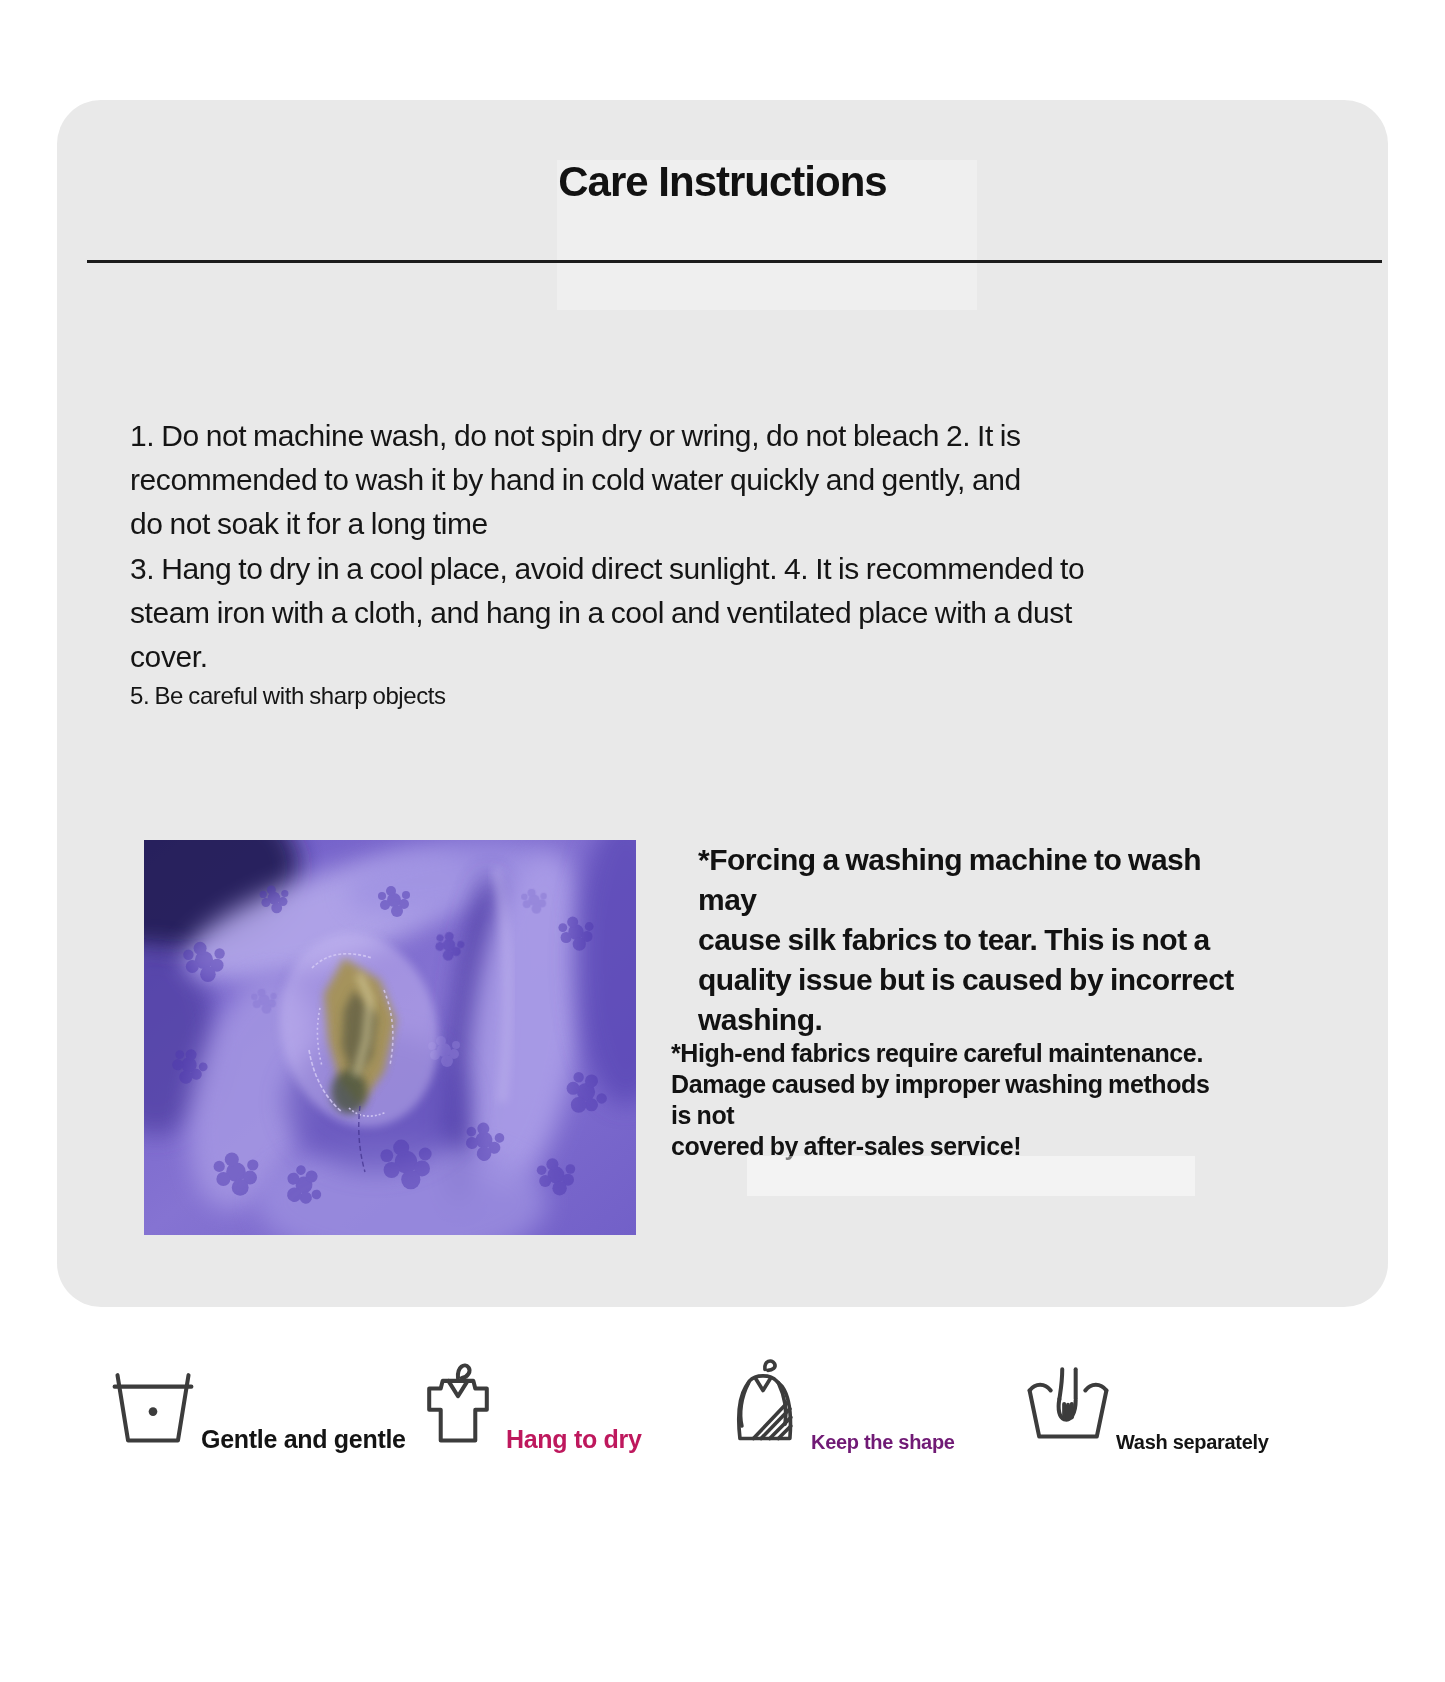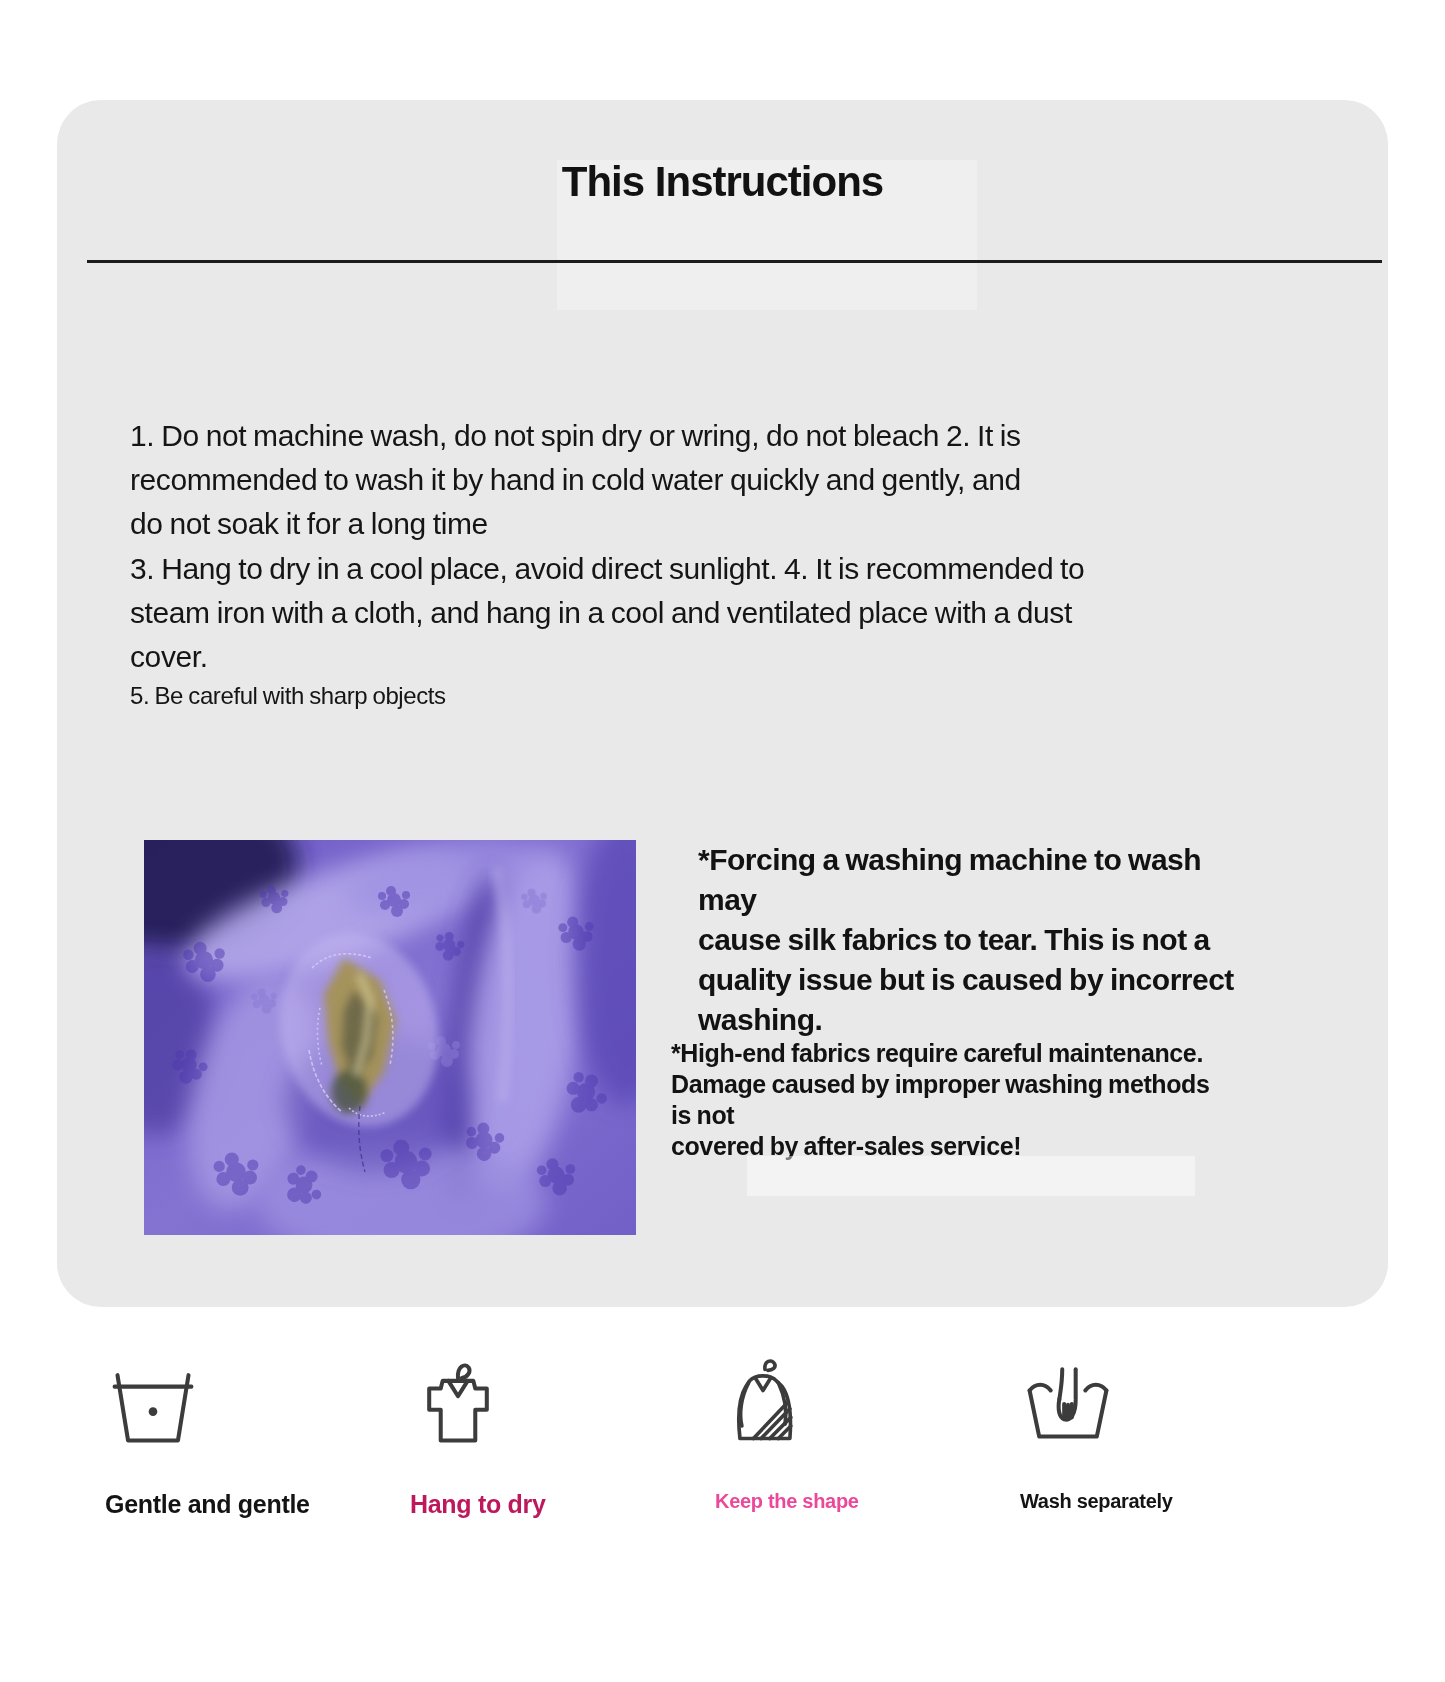--- a/index.html
+++ b/index.html
@@ -52,38 +52,38 @@
   }
   .faint-bar{
     position:absolute;left:690px;top:1056px;width:448px;height:40px;
     background:rgba(255,255,255,0.45);
   }
   .icons-row{
     position:absolute;left:105px;top:1350px;width:1220px;
     display:flex;
   }
   .icon-col{
-    flex:1 1 0;display:flex;flex-direction:column;align-items:flex-start;
+    flex:1 1 0;display:flex;flex-direction:row;align-items:flex-end;
   }
   .icon-box{width:96px;height:104px;display:flex;align-items:flex-end;justify-content:center;}
   .icon-box svg{width:96px;height:104px;stroke:#3c3c3c;fill:none;
     stroke-linecap:round;stroke-linejoin:round;}
   .icon-label{
     margin-top:36px;font-weight:bold;text-align:center;white-space:nowrap;
     letter-spacing:-0.3px;
   }
   .label-lg{font-size:25px;}
   .label-sm{font-size:20px;}
 </style>
 </head>
 <body>
 
 <div class="card">
   <div class="wm" style="left:500px;top:60px;width:420px;height:150px;"></div>
-  <div class="title">This Instructions</div>
+  <div class="title">Care Instructions</div>
   <div class="divider"></div>
 
   <div class="para p-main p1">1. Do not machine wash, do not spin dry or wring, do not bleach 2. It is
 recommended to wash it by hand in cold water quickly and gently, and
 do not soak it for a long time</div>
   <div class="para p-main p2">3. Hang to dry in a cool place, avoid direct sunlight. 4. It is recommended to
 steam iron with a cloth, and hang in a cool and ventilated place with a dust
 cover.</div>
   <div class="para p5">5. Be careful with sharp objects</div>
 
@@ -199,21 +199,21 @@
         <path d="M36 28 C42 21 58 21 64 28 L70 34 C77 44 80 62 78 88 L26 88 C23 62 26 44 32 34 Z"></path>
         <path d="M42 25 L50 38 L58 25"></path>
         <path d="M35 30 C27 45 25 62 28 75"></path>
         <path d="M66 30 C73 45 75 60 73 73"></path>
         <path d="M40 88 L76 50"></path>
         <path d="M48 88 L78 57"></path>
         <path d="M57 88 L79 66"></path>
         <path d="M66 88 L79 75"></path>
       </svg>
     </div>
-    <div class="icon-label label-sm" style="color: #ec4899;">Keep the shape</div>
+    <div class="icon-label label-sm" style="color: #701a75;">Keep the shape</div>
   </div>
 
 
   <div class="icon-col">
     <div class="icon-box">
       <svg viewBox="0 0 100 100" stroke-width="4.2">
         <path d="M10 38 L20 86 L80 86 L90 38"></path>
         <path d="M10 38 C16 30 26 30 32 38"></path>
         <path d="M68 38 C74 30 84 30 90 38"></path>
         <path d="M44 16 C44 30 42 40 41 47"></path>

